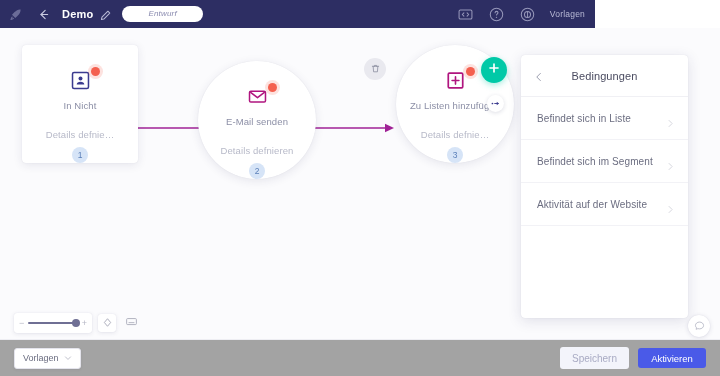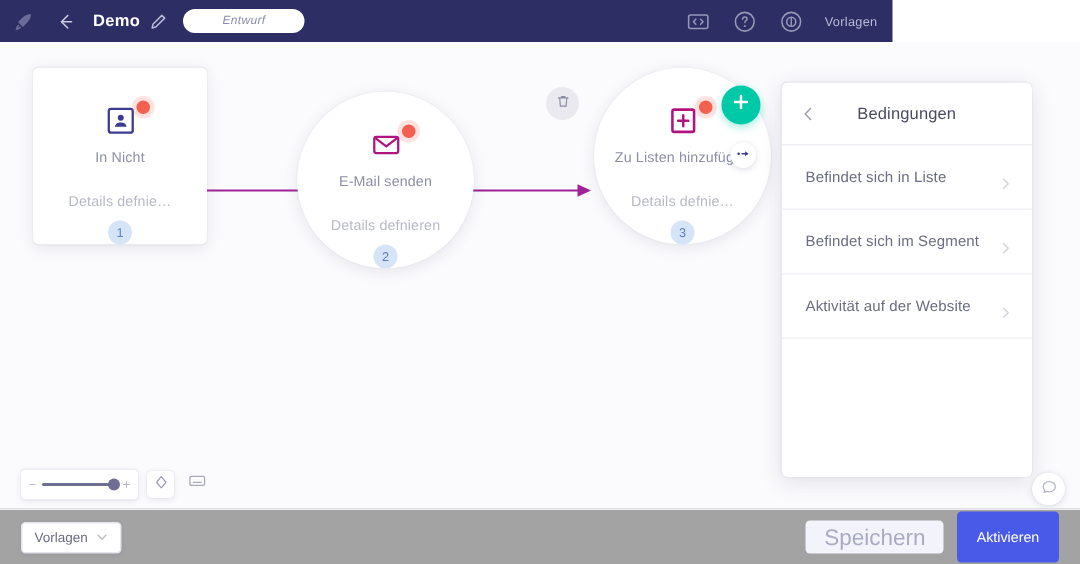--- a/index.html
+++ b/index.html
@@ -202,25 +202,25 @@
     border-radius: 3px; display: flex; align-items: center; gap: 5px;
     padding: 0 8px;
     font-size: 9px; color: #6b6d80;
     box-shadow: 0 1px 3px rgba(40,42,90,.07);
   }
   .chev-small { width: 8px; height: 8px; opacity: .5; }
   .bottom-right { margin-left: auto; display: flex; align-items: center; gap: 9px; }
   .btn-secondary {
     height: 22px; min-width: 62px; border-radius: 3px;
     background: #f3f4fb; color: #a9abc4;
-    font-size: 15px; display: flex; align-items: center; justify-content: center;
+    font-size: 10px; display: flex; align-items: center; justify-content: center;
     padding: 0 12px;
   }
   .btn-primary {
-    height: 34px; min-width: 68px; border-radius: 3px;
+    height: 20px; min-width: 68px; border-radius: 3px;
     background: #4a5ae8; color: #ffffff;
     font-size: 9.5px; display: flex; align-items: center; justify-content: center;
     padding: 0 12px;
   }
 </style>
 </head>
 <body>
 
 <div class="topbar">
   <span class="logo-mark">

